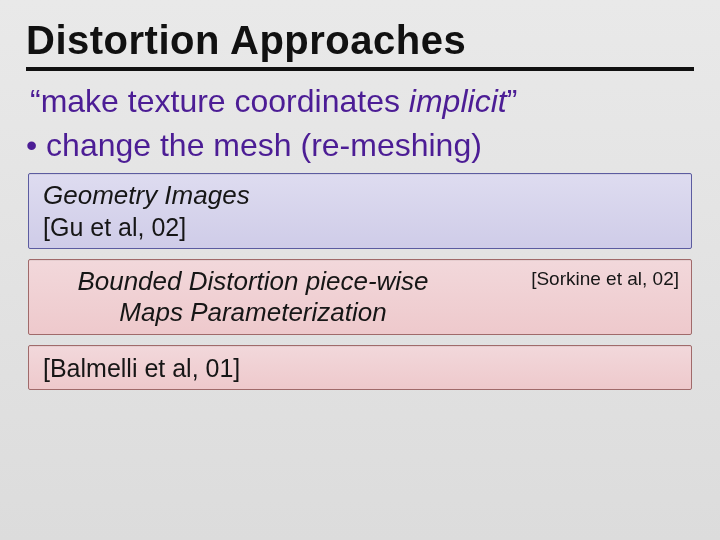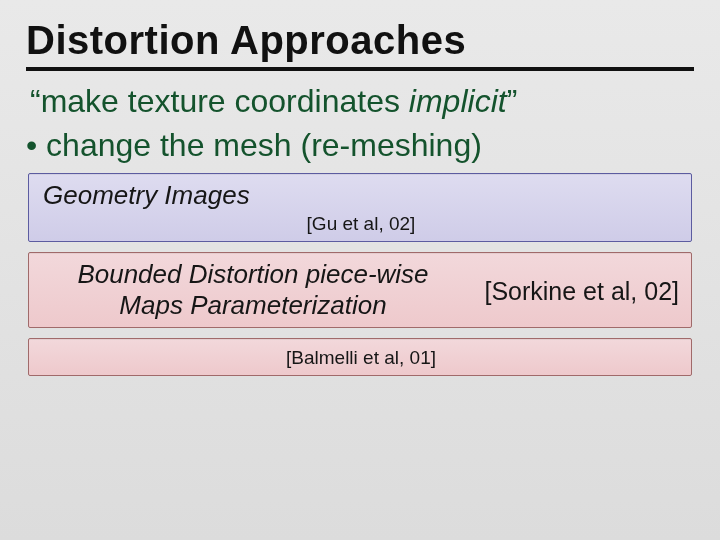--- a/index.html
+++ b/index.html
@@ -24,50 +24,50 @@
     color: #111;
     margin: 0 0 4px 0;
   }
   .hr {
     border: none;
     border-top: 4px solid #111;
     margin: 0 0 10px 0;
   }
   .quote, .bullet {
     font-size: 32px;
-    color: #14532d;
+    color: #4c1d95;
     line-height: 1.25;
     margin: 4px 0 4px 4px;
   }
   .quote .em { font-style: italic; }
   .bullet { margin-left: 0; }
   .bullet::before {
     content: "• ";
   }
   .card {
     border: 1.5px solid #3a3a6a;
     border-radius: 2px;
     padding: 6px 12px 6px 14px;
     margin: 8px 2px 10px 2px;
     font-size: 26px;
     color: #161616;
   }
   .card .name { font-style: italic; text-align: center; }
   .card .cite {
     display: block;
-    text-align: center;
+    text-align: left;
     font-style: normal;
-    font-size: 19px;
+    font-size: 25px;
     margin-top: 2px;
   }
   .card .inline-cite {
     float: right;
     font-style: normal;
-    font-size: 25px;
-    margin-top: 18px;
+    font-size: 19px;
+    margin-top: 2px;
   }
   .card .inline-name {
     display: block;
     max-width: 420px;
   }
   .purple {
     background: linear-gradient(180deg, #dedcf0 0%, #cfcce8 100%);
     border-color: #5c5ca0;
   }
   .pink {

